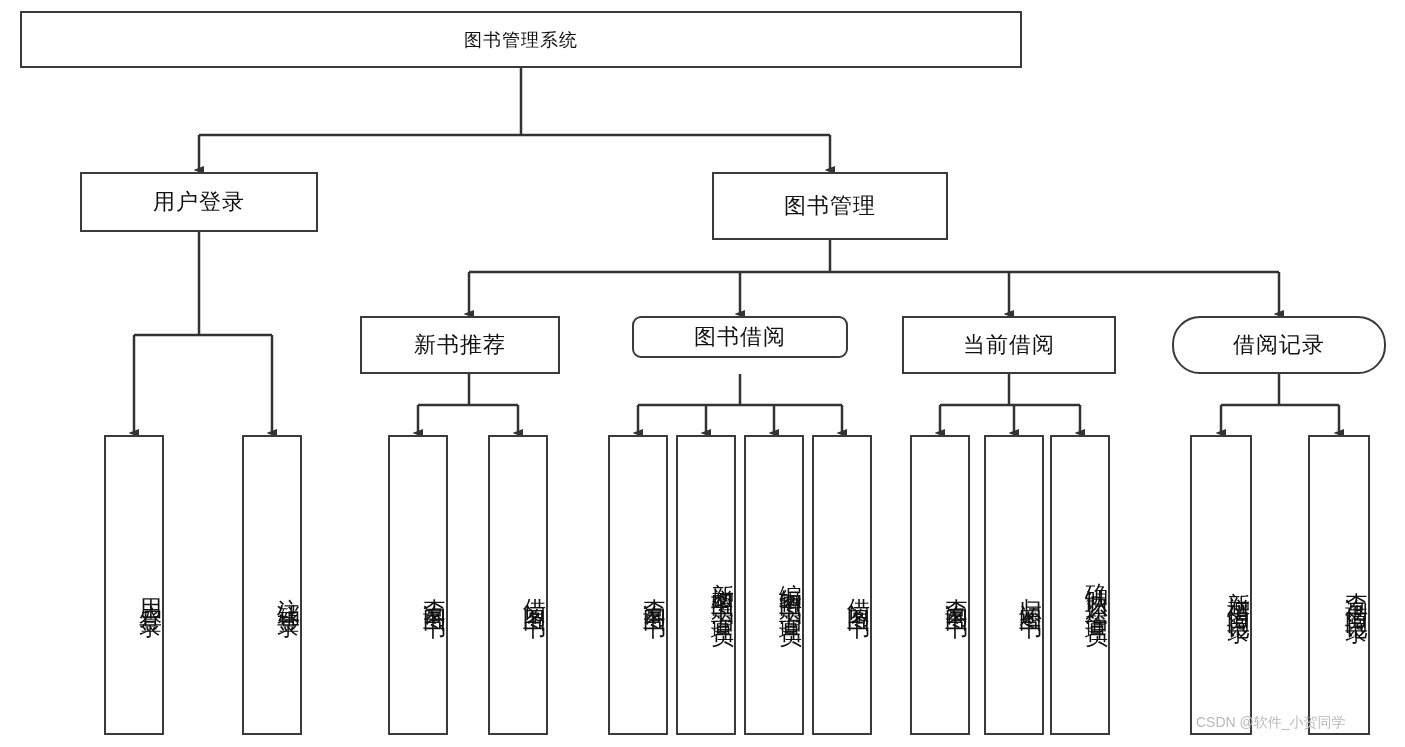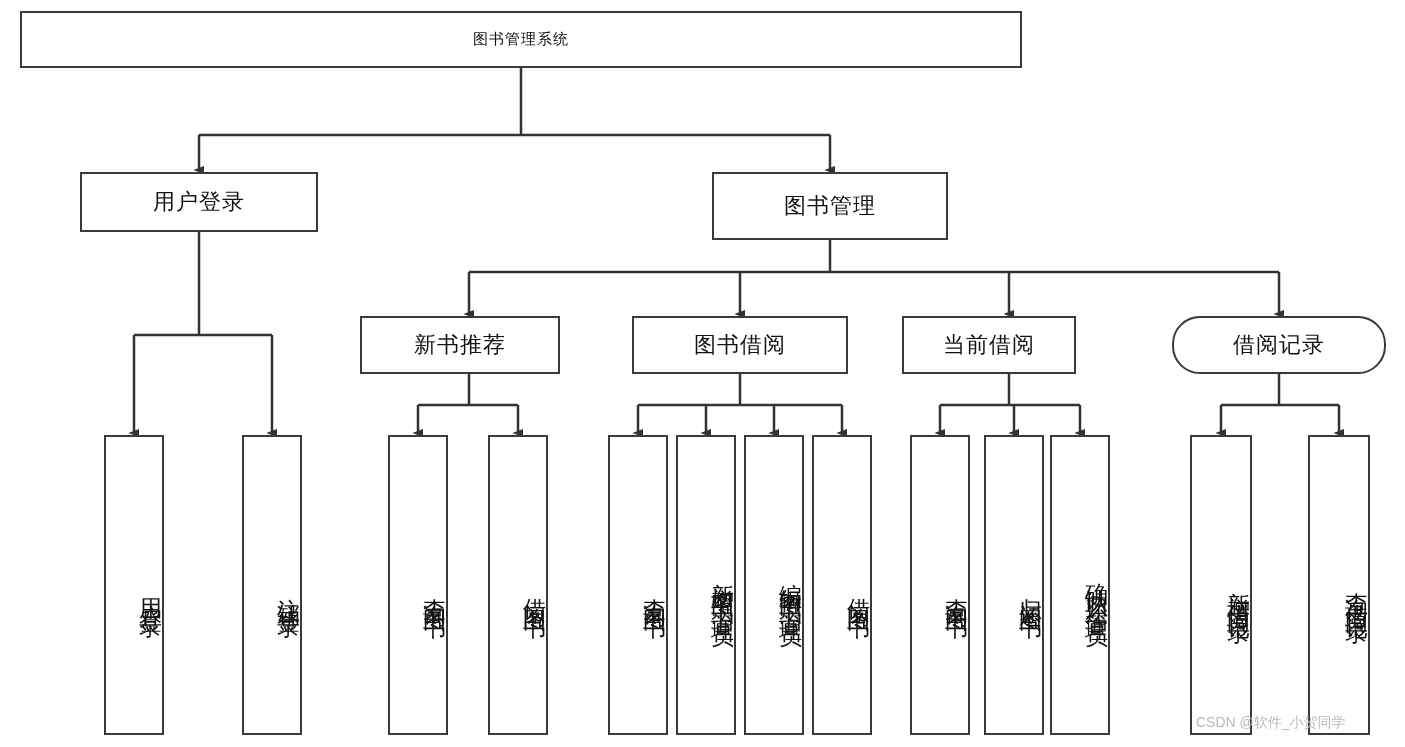--- a/index.html
+++ b/index.html
@@ -34,21 +34,21 @@
     justify-content: center;
     color: #111111;
     z-index: 2;
   }
   .node.horiz {
     font-size: 22px;
     letter-spacing: 1px;
     white-space: nowrap;
   }
   .node.root {
-    font-size: 15px;
+    font-size: 18px;
   }
   .node.vert {
     writing-mode: vertical-rl;
     text-orientation: upright;
     align-items: flex-start;
     justify-content: center;
     padding-top: 14px;
     font-size: 23px;
     letter-spacing: 6px;
     line-height: 1;
@@ -118,24 +118,24 @@
       </div>
       <div class="node l1 horiz" style="left: 80px; top: 172px; width: 238px; height: 60px;">
         <span class="label">用户登录</span>
       </div>
       <div class="node l1 horiz" style="left: 712px; top: 172px; width: 236px; height: 68px;">
         <span class="label">图书管理</span>
       </div>
       <div class="node l2 horiz" style="left: 360px; top: 316px; width: 200px; height: 58px;">
         <span class="label">新书推荐</span>
       </div>
-      <div class="node l2 horiz" style="left: 632px; top: 316px; width: 216px; height: 58px;">
+      <div class="node l2 horiz" style="left: 632px; top: 316px; width: 216px; height: 42px; border-radius: 9px;">
         <span class="label">图书借阅</span>
       </div>
-      <div class="node l2 horiz" style="left: 902px; top: 316px; width: 174px; height: 58px;">
+      <div class="node l2 horiz" style="left: 902px; top: 316px; width: 214px; height: 58px;">
         <span class="label">当前借阅</span>
       </div>
       <div class="node l2 horiz" style="left: 1172px; top: 316px; width: 214px; height: 58px; border-radius: 28px;">
         <span class="label">借阅记录</span>
       </div>
       <div class="node leaf vert" style="left: 104px; top: 435px; width: 60px; height: 300px;">
         <span class="label">用户登录</span>
       </div>
       <div class="node leaf vert" style="left: 242px; top: 435px; width: 60px; height: 300px;">
         <span class="label">注销登录</span>

